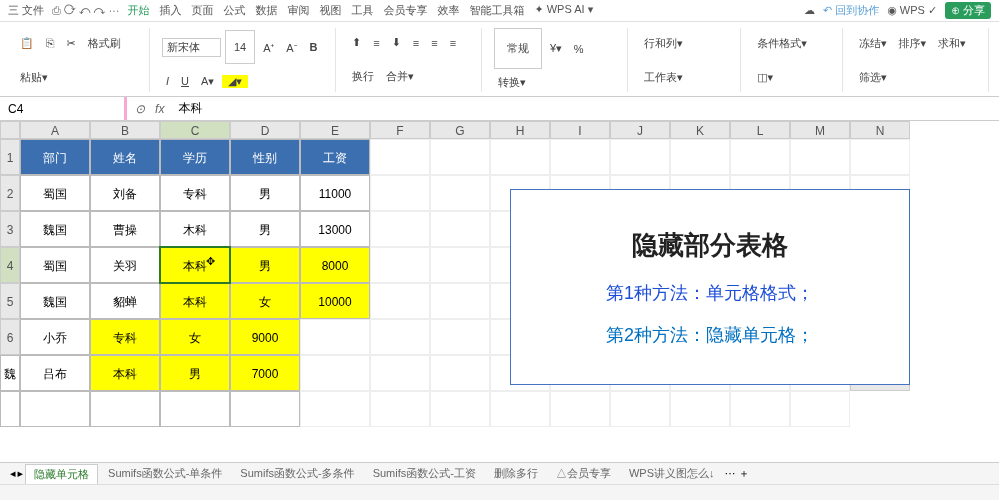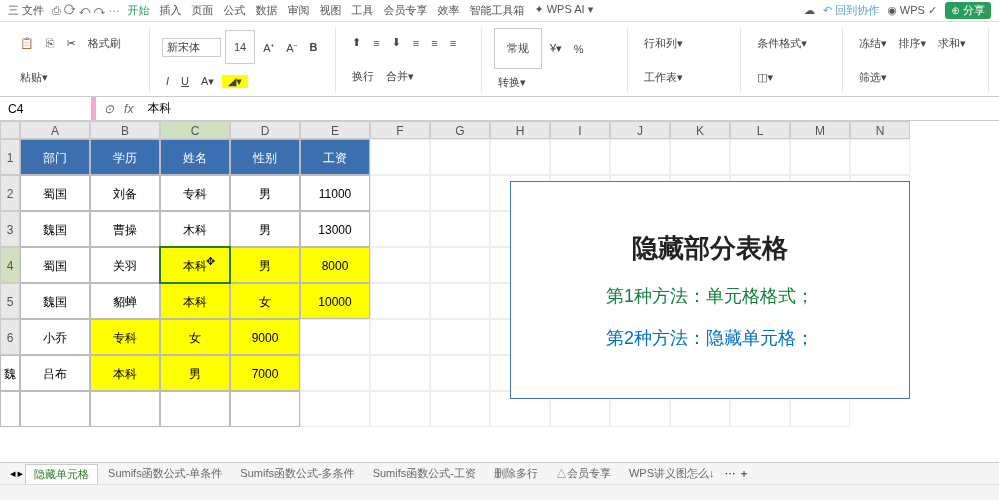--- a/index.html
+++ b/index.html
@@ -4,36 +4,36 @@
 <style>
 *{box-sizing:border-box;margin:0;padding:0;font-family:"Microsoft YaHei",sans-serif}
 body{width:999px;height:500px;background:#f0f0f0;position:relative;overflow:hidden;font-size:12px}
 .titlebar{height:22px;background:#fff;display:flex;align-items:center;padding:0 8px;color:#555;font-size:11px;gap:8px;border-bottom:1px solid #e0e0e0}
 .titlebar .right{margin-left:auto;display:flex;gap:8px;align-items:center}
 .titlebar .share{background:#2a9d5c;color:#fff;padding:1px 6px;border-radius:3px}
 .ribbon{background:#fff;padding:6px 10px 4px;display:flex;gap:6px;border-bottom:1px solid #ccc;flex-wrap:nowrap;overflow:hidden}
 .rgroup{display:flex;gap:4px;padding:0 6px;border-right:1px solid #e5e5e5;align-items:center;flex-wrap:wrap;max-width:140px}
 .rbtn{display:inline-flex;align-items:center;gap:2px;color:#444;font-size:11px;padding:2px 4px;cursor:pointer;white-space:nowrap}
 .formulabar{height:24px;background:#fff;display:flex;align-items:center;border-bottom:1px solid #ccc}
-.namebox{width:96px;border-right:5px solid #f9a8d4;padding:0 8px;display:flex;align-items:center;height:100%}
+.namebox{width:127px;border-right:3px solid #f9a8d4;padding:0 8px;display:flex;align-items:center;height:100%}
 .fx{padding:0 8px;font-style:italic;color:#666}
 .fval{padding:0 6px}
 .sheet{position:relative;background:#fff;height:380px;overflow:hidden}
 .grid{display:grid;grid-template-columns:20px 70px 70px 70px 70px 70px repeat(9,60px);font-size:12px}
 .colhdr{background:#e8e8e8;border:0.5px solid #ccc;text-align:center;line-height:18px;height:18px;color:#555}
 .colhdr.sel{background:#d0e0c0}
 .rowhdr{background:#e8e8e8;border:0.5px solid #ccc;text-align:center;height:36px;line-height:36px;color:#555}
 .rowhdr.sel{background:#d0e0c0}
 .cell{border:0.5px solid #bbb;height:36px;line-height:36px;text-align:center;background:#fff}
 .hdr{background:#3b6fb0;color:#fff;font-weight:500}
 .yel{background:#ffff00}
 .selcell{outline:2px solid #2a7a2a;outline-offset:-1px;position:relative}
-.infobox{position:absolute;left:510px;top:60px;width:400px;height:218px;border:1.5px solid #4472c4;background:#fff;display:flex;flex-direction:column;align-items:center;justify-content:center;gap:18px}
+.infobox{position:absolute;left:510px;top:68px;width:400px;height:196px;border:1.5px solid #4472c4;background:#fff;display:flex;flex-direction:column;align-items:center;justify-content:center;gap:18px}
 .infobox .t1{font-size:26px;font-weight:bold;color:#222}
-.infobox .t2{font-size:18px;color:#15803d;font-weight:500}
+.infobox .t2{font-size:18px;color:#1d4ed8;font-weight:500}
 .infobox .t3{font-size:18px;color:#0070c0;font-weight:500}
 .tabs{position:absolute;bottom:16px;left:0;right:0;height:22px;background:#f5f5f5;display:flex;align-items:center;padding:0 10px;font-size:11px;gap:2px;border-top:1px solid #ccc}
 .tab{padding:2px 8px;color:#666;cursor:pointer}
 .tab.act{background:#fff;color:#2a7a2a;border:1px solid #ccc;border-bottom:none}
 .status{position:absolute;bottom:0;left:0;right:0;height:16px;background:#f5f5f5;border-top:1px solid #ddd}
 .menus{display:flex;gap:10px;font-size:11px}
 .menus .m{color:#555;cursor:pointer}
 .menus .m.act{color:#2a9d5c;font-weight:500}
 .ai{color:#5a6fd8}
 .undo{color:#5a9fd8}
@@ -142,22 +142,22 @@
       <div class="colhdr">G</div>
       <div class="colhdr">H</div>
       <div class="colhdr">I</div>
       <div class="colhdr">J</div>
       <div class="colhdr">K</div>
       <div class="colhdr">L</div>
       <div class="colhdr">M</div>
       <div class="colhdr">N</div>
       <div class="rowhdr">1</div>
       <div class="cell hdr">部门</div>
+      <div class="cell hdr">姓名</div>
       <div class="cell hdr">学历</div>
-      <div class="cell hdr">姓名</div>
       <div class="cell hdr">性别</div>
       <div class="cell hdr">工资</div>
       <div class="cell" style="border:0.5px solid #eee"></div>
       <div class="cell" style="border:0.5px solid #eee"></div>
       <div class="cell" style="border:0.5px solid #eee"></div>
       <div class="cell" style="border:0.5px solid #eee"></div>
       <div class="cell" style="border:0.5px solid #eee"></div>
       <div class="cell" style="border:0.5px solid #eee"></div>
       <div class="cell" style="border:0.5px solid #eee"></div>
       <div class="cell" style="border:0.5px solid #eee"></div>

